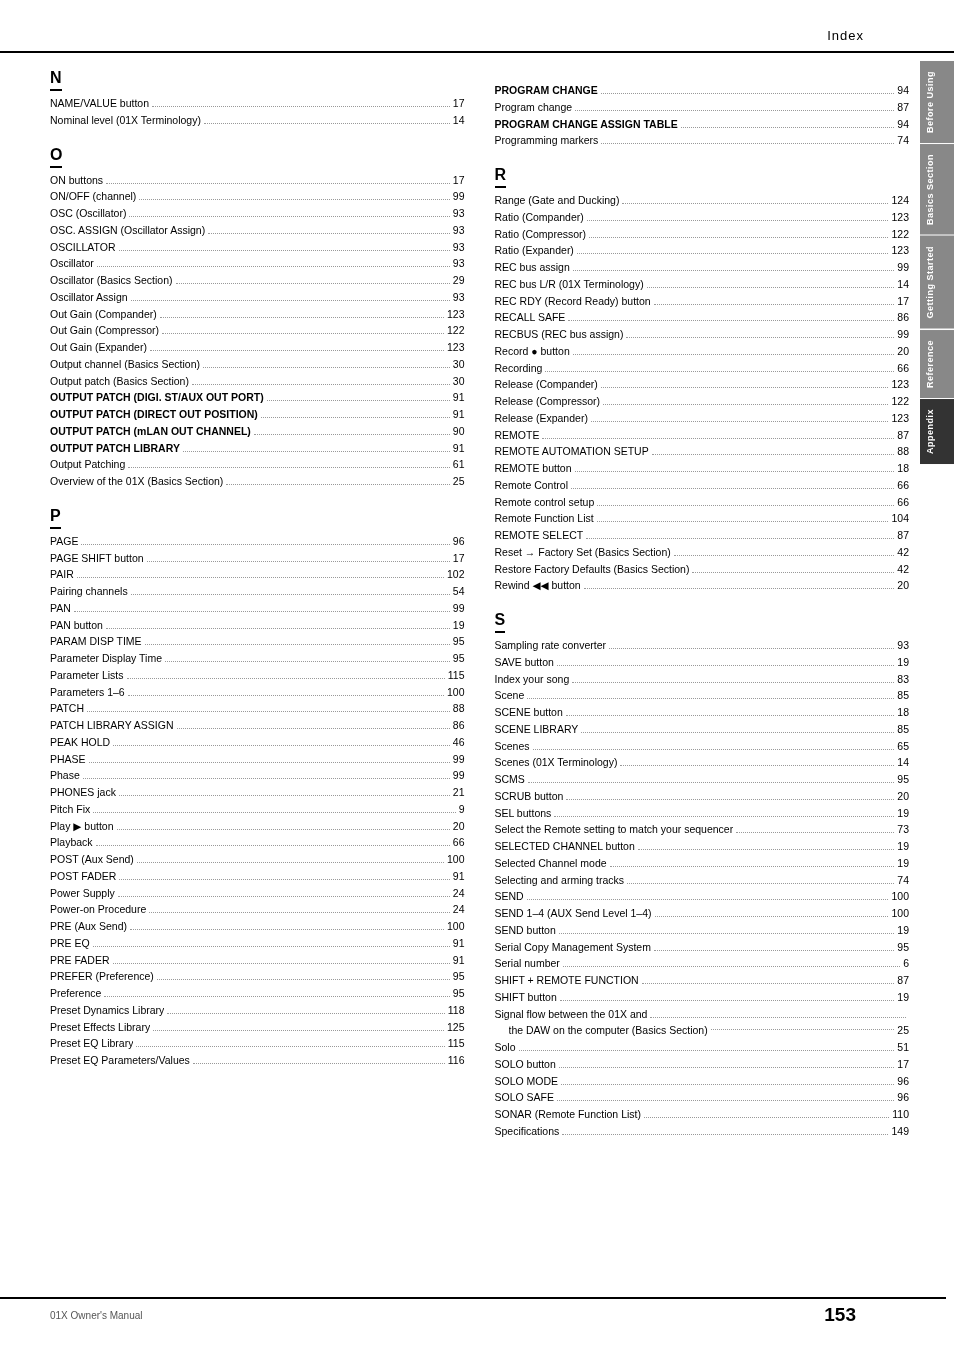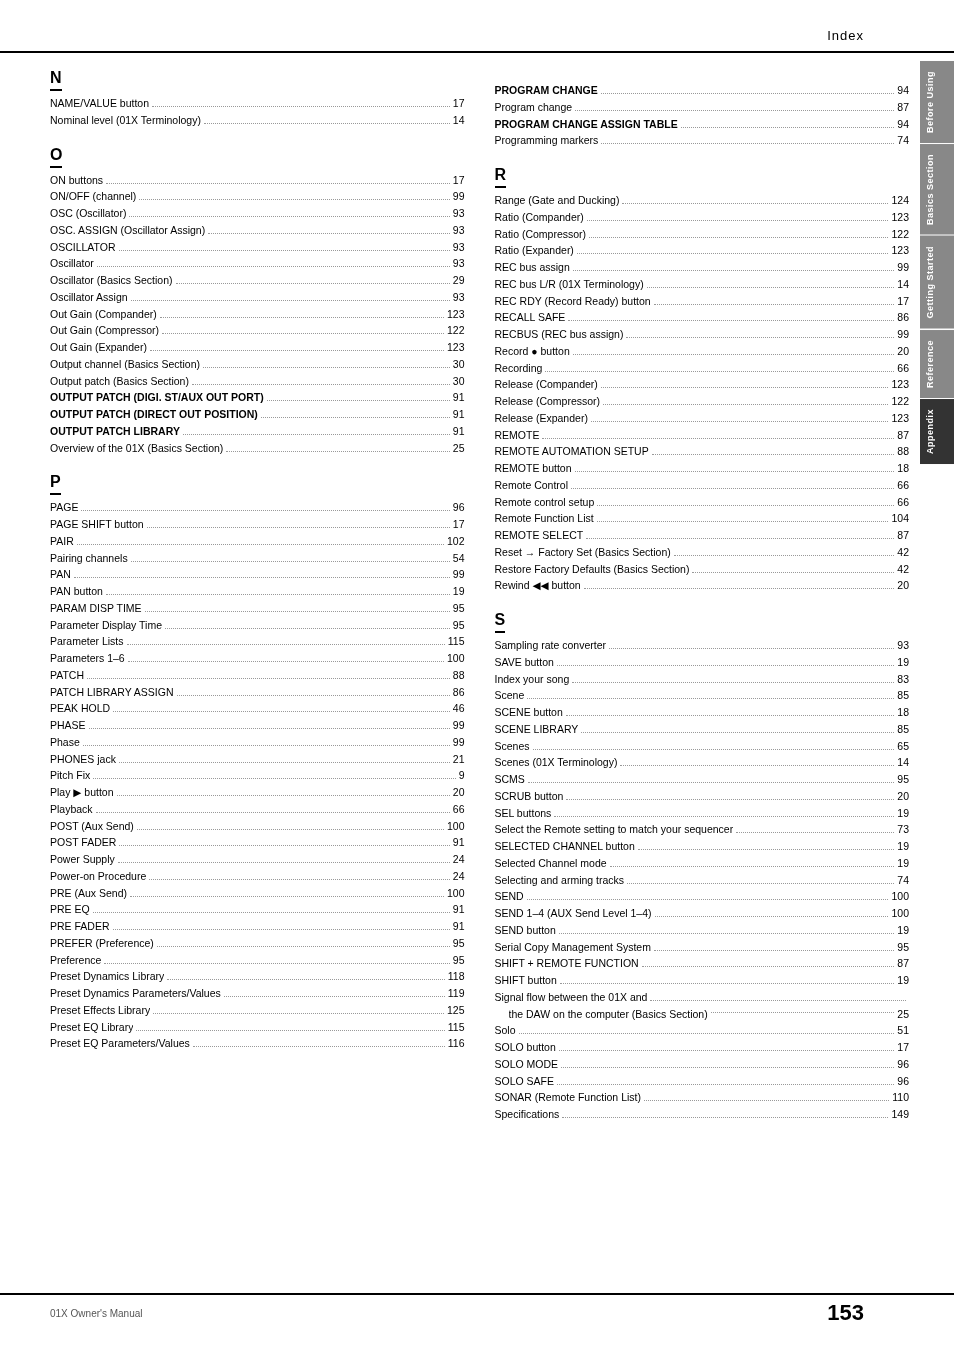--- a/index.html
+++ b/index.html
@@ -113,29 +113,29 @@
     .entry-page {
       font-size: 10.5px;
       color: #000;
       white-space: nowrap;
     }
     
     .page-footer {
       position: absolute;
       bottom: 20px;
       left: 0;
-      right: 0;
+      right: 8px;
       display: flex;
       justify-content: flex-end;
       align-items: center;
       padding: 5px 90px 5px 50px;
       border-top: 2px solid #000;
     }
     .footer-page-num {
-      font-size: 22px;
+      font-size: 19px;
       font-weight: bold;
       margin-left: 8px;
     }
     .footer-left {
       position: absolute;
       left: 50px;
       font-size: 10px;
       color: #555;
     }
     
@@ -250,23 +250,33 @@
           <span class="entry-text bold">OUTPUT PATCH (DIGI. ST/AUX OUT PORT)</span>
           <span class="entry-dots"></span>
           <span class="entry-page">91</span>
         </div>
         <div class="index-entry">
           <span class="entry-text bold">OUTPUT PATCH (DIRECT OUT POSITION)</span>
           <span class="entry-dots"></span>
           <span class="entry-page">91</span>
         </div>
         <div class="index-entry">
+          <span class="entry-text bold">OUTPUT PATCH (mLAN OUT CHANNEL)</span>
+          <span class="entry-dots"></span>
+          <span class="entry-page">90</span>
+        </div>
+        <div class="index-entry">
           <span class="entry-text bold">OUTPUT PATCH LIBRARY</span>
           <span class="entry-dots"></span>
           <span class="entry-page">91</span>
+        </div>
+        <div class="index-entry">
+          <span class="entry-text">Output Patching</span>
+          <span class="entry-dots"></span>
+          <span class="entry-page">61</span>
         </div>
         <div class="index-entry">
           <span class="entry-text">Overview of the 01X (Basics Section)</span>
           <span class="entry-dots"></span>
           <span class="entry-page">25</span>
         </div>
       </div>
 
       <div>
         <div class="section-header">P</div>
@@ -409,25 +419,20 @@
           <span class="entry-text">Preference</span>
           <span class="entry-dots"></span>
           <span class="entry-page">95</span>
         </div>
         <div class="index-entry">
           <span class="entry-text">Preset Dynamics Library</span>
           <span class="entry-dots"></span>
           <span class="entry-page">118</span>
         </div>
         <div class="index-entry">
-          <span class="entry-text">Preset Dynamics Parameters/Values</span>
-          <span class="entry-dots"></span>
-          <span class="entry-page">119</span>
-        </div>
-        <div class="index-entry">
           <span class="entry-text">Preset Effects Library</span>
           <span class="entry-dots"></span>
           <span class="entry-page">125</span>
         </div>
         <div class="index-entry">
           <span class="entry-text">Preset EQ Library</span>
           <span class="entry-dots"></span>
           <span class="entry-page">115</span>
         </div>
         <div class="index-entry">
@@ -677,20 +682,25 @@
         </div>
         <div class="index-entry">
           <span class="entry-text">SEND button</span>
           <span class="entry-dots"></span>
           <span class="entry-page">19</span>
         </div>
         <div class="index-entry">
           <span class="entry-text">Serial Copy Management System</span>
           <span class="entry-dots"></span>
           <span class="entry-page">95</span>
+        </div>
+        <div class="index-entry">
+          <span class="entry-text">Serial number</span>
+          <span class="entry-dots"></span>
+          <span class="entry-page">6</span>
         </div>
         <div class="index-entry">
           <span class="entry-text">SHIFT + REMOTE FUNCTION</span>
           <span class="entry-dots"></span>
           <span class="entry-page">87</span>
         </div>
         <div class="index-entry">
           <span class="entry-text">SHIFT button</span>
           <span class="entry-dots"></span>
           <span class="entry-page">19</span>

